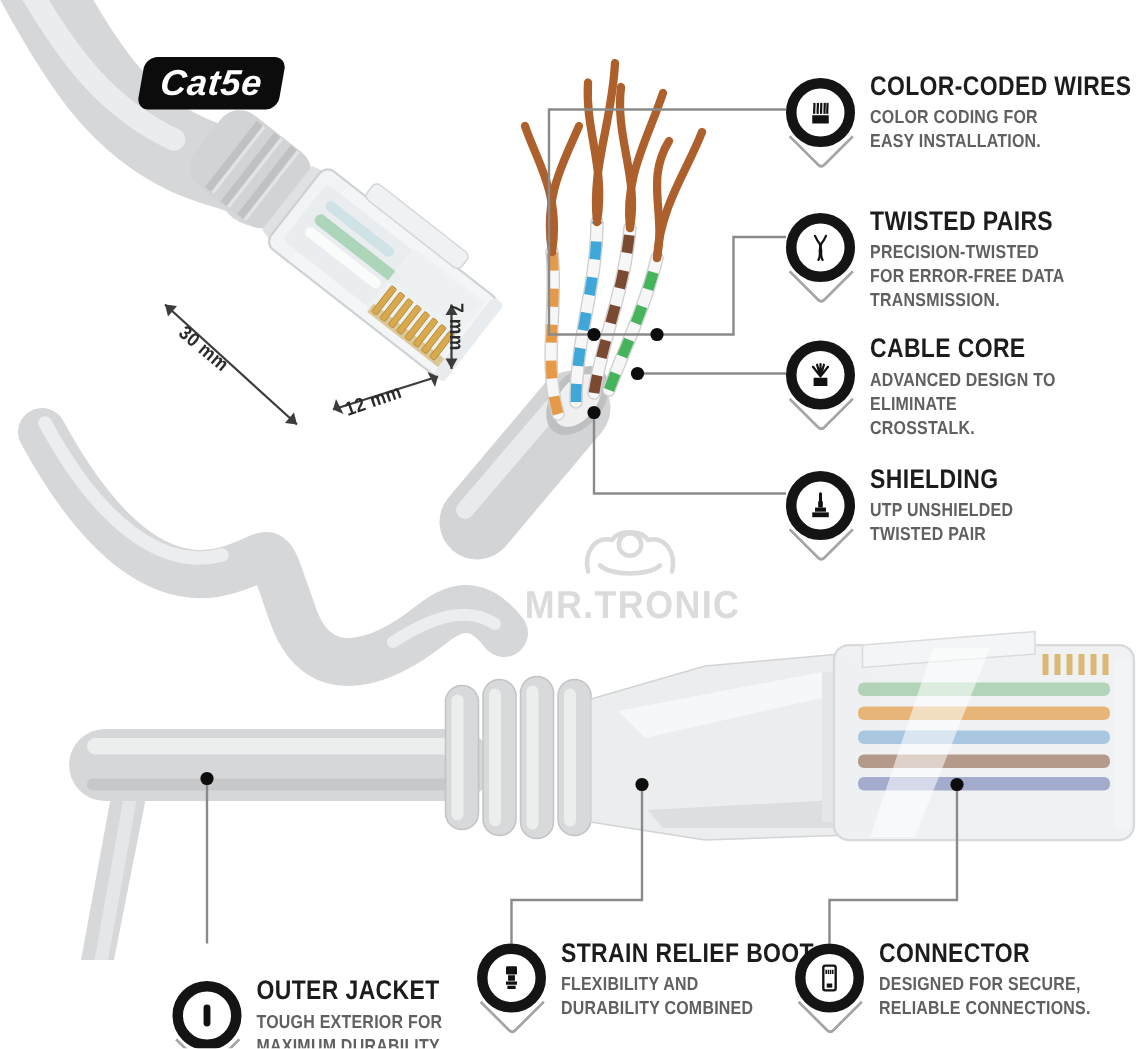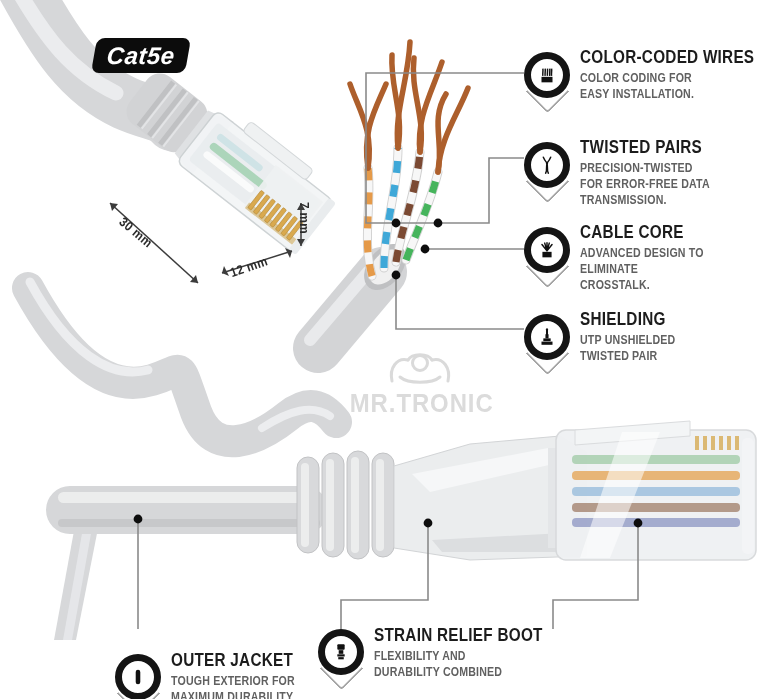--- a/index.html
+++ b/index.html
@@ -335,14 +335,30 @@
           <rect x="9" y="17.6" width="6" height="2.4" fill="#111"></rect>
         </svg>
       </div>
     </div>
     <div class="co-text" style="margin-top:-3px">
       <div class="co-title">STRAIN RELIEF BOOT</div>
       <div class="co-desc" style="width:162px">FLEXIBILITY AND DURABILITY COMBINED</div>
     </div>
   </div>
 
+  <div class="callout" style="left:530px;top:629px">
+    <div class="badge-icon">
+      <div class="tail"></div>
+      <div class="ring">
+        <svg width="22" height="22" viewBox="0 0 24 24">
+          <rect x="7.5" y="3" width="9" height="18" rx="1.5" fill="none" stroke="#111" stroke-width="1.7"></rect>
+          <path d="M9.6,6 V9 M11.2,6 V9 M12.8,6 V9 M14.4,6 V9" stroke="#111" stroke-width="1.1"></path>
+          <rect x="10" y="16" width="4" height="3" fill="#111"></rect>
+        </svg>
+      </div>
+    </div>
+    <div class="co-text" style="margin-top:-3px">
+      <div class="co-title">CONNECTOR</div>
+      <div class="co-desc" style="width:172px">DESIGNED FOR SECURE, RELIABLE CONNECTIONS.</div>
+    </div>
+  </div>
 
 </div>
 
 </body></html>

